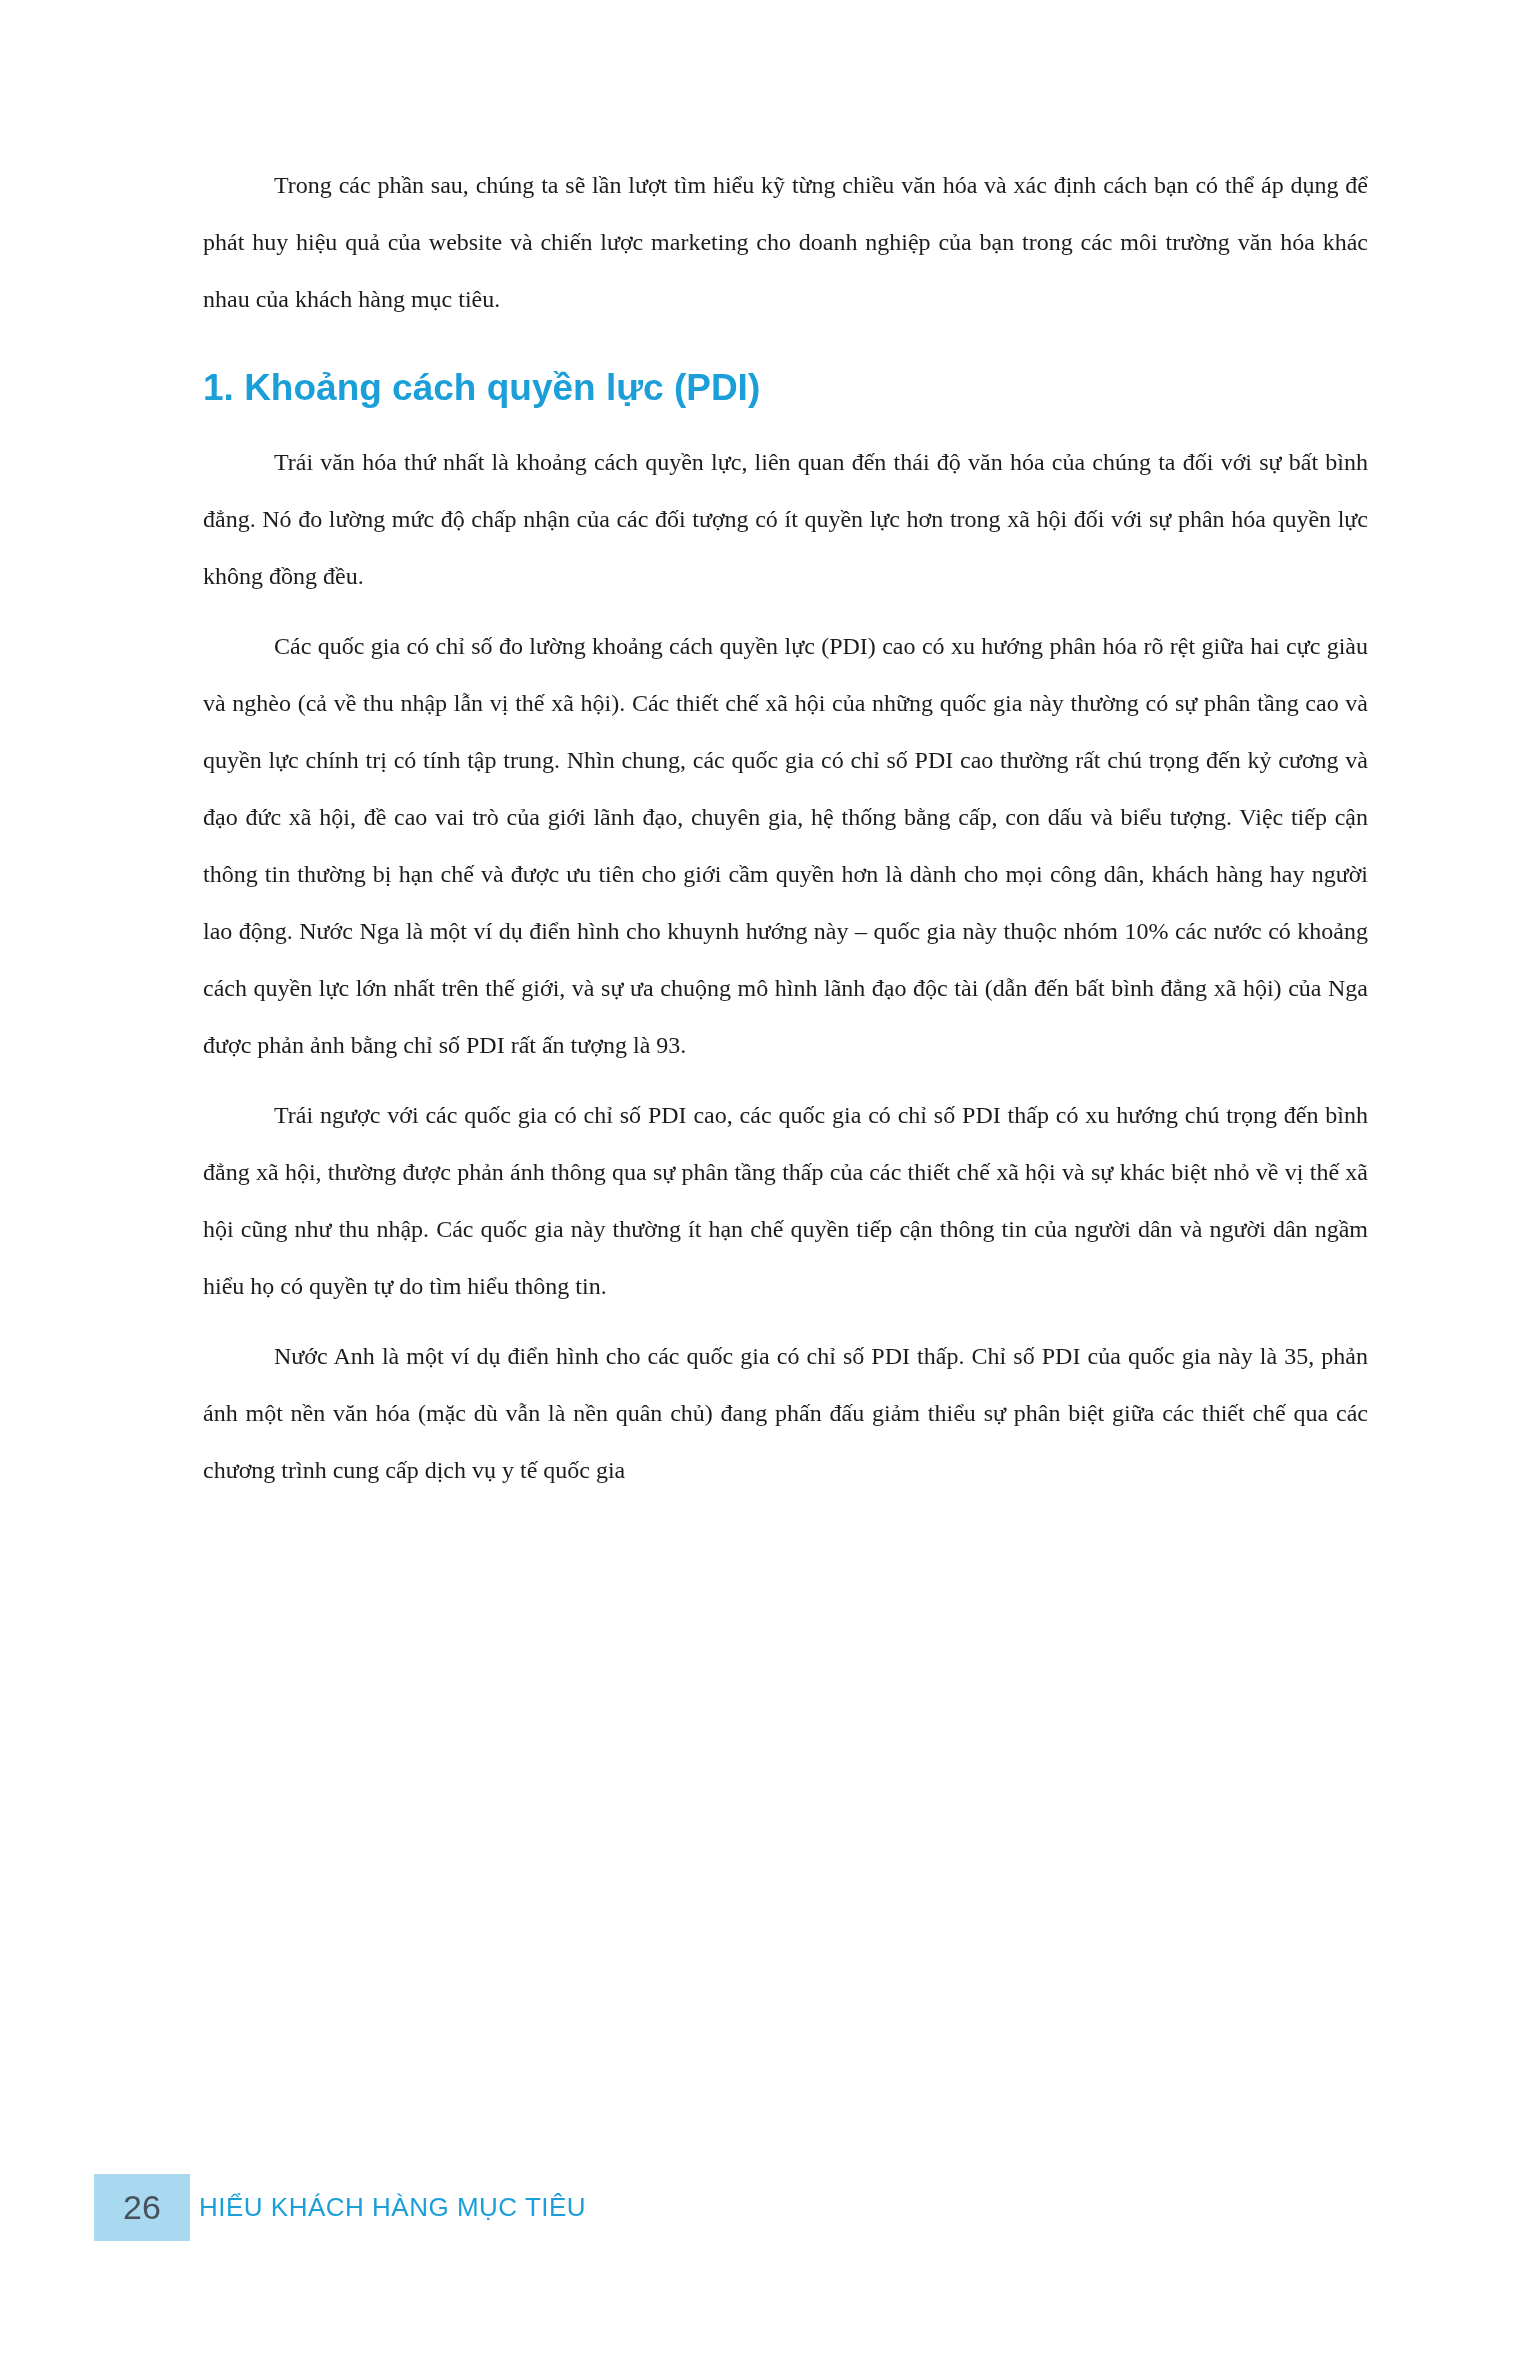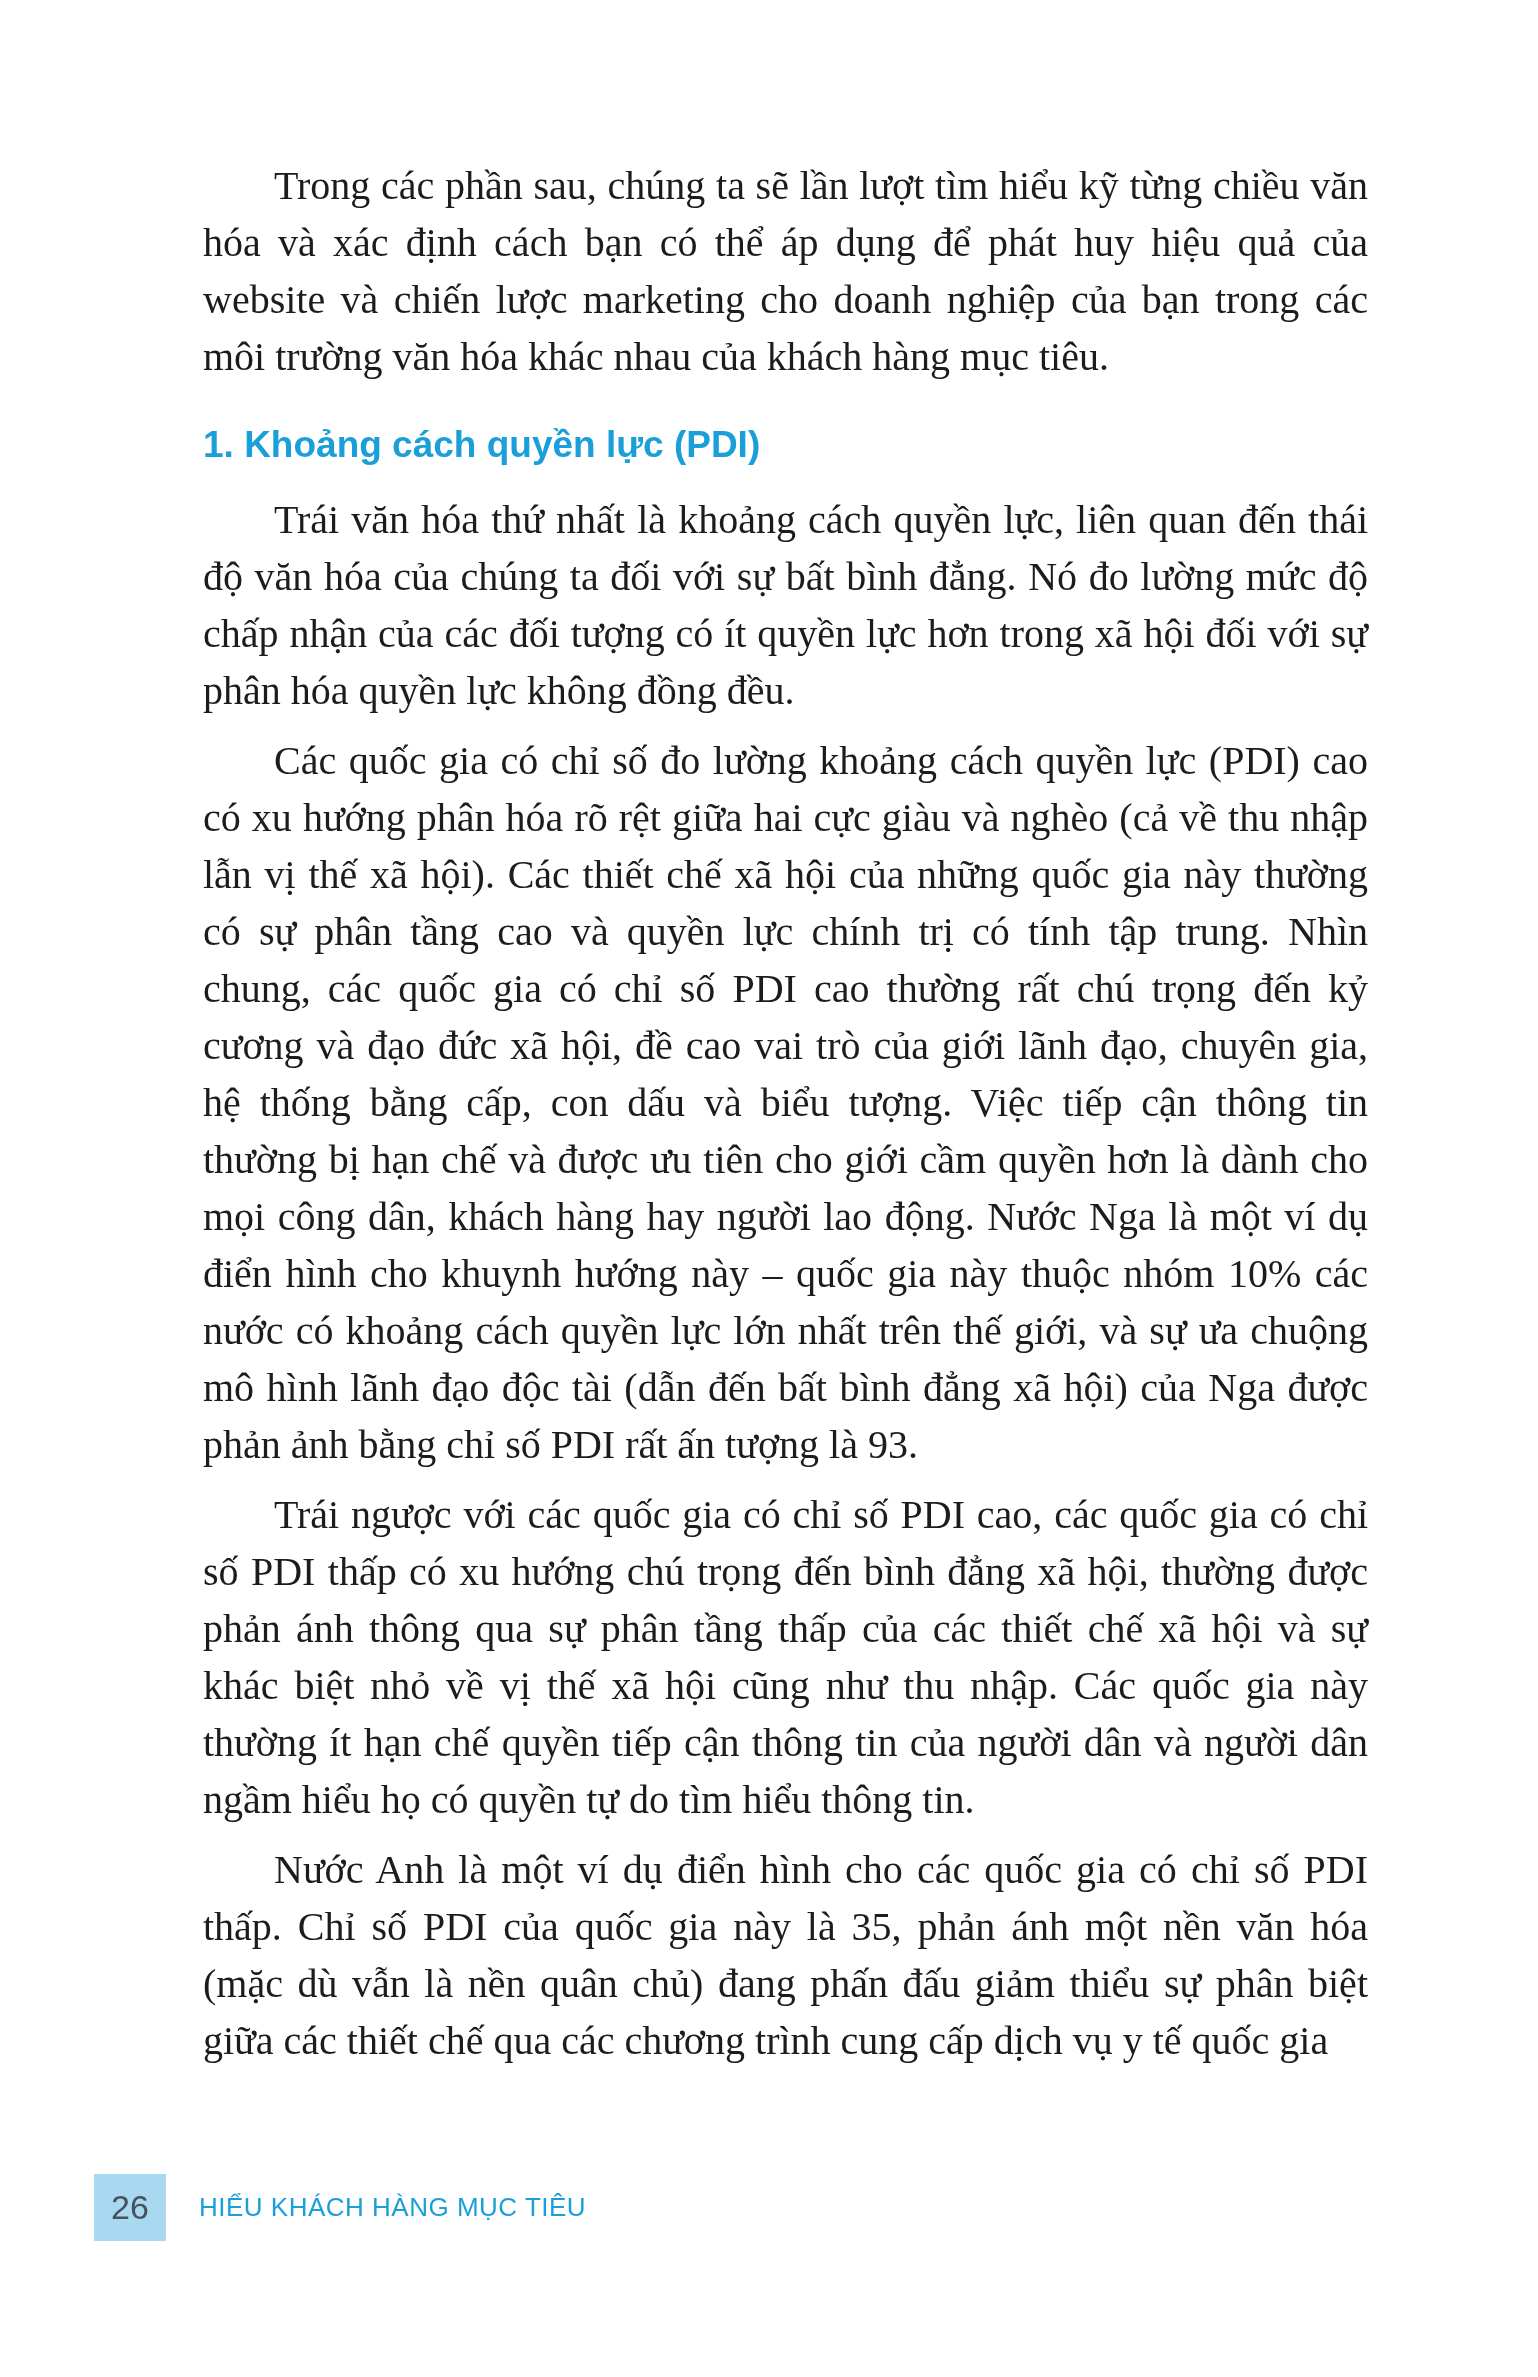--- a/index.html
+++ b/index.html
@@ -20,21 +20,21 @@
     font-family:"Liberation Serif", serif;
     color:var(--body-text);
   }
   .content{
     position:absolute;
     top:157px;
     left:203px;
     width:1165px;
   }
   .content p.body-par{
-    font-size:40px;
+    font-size:24px;
     line-height:57px;
     text-align:justify;
     text-indent:71px;
     margin:0 0 13px 0;
     color:var(--body-text);
   }
   .content p.body-par .it{}
   .content h2.section-heading{
     font-family:"Liberation Sans", sans-serif;
     font-weight:bold;
@@ -48,21 +48,21 @@
     position:absolute;
     left:0;
     top:2174px;
     width:100%;
     height:67px;
   }
   .page-number-block{
     position:absolute;
     left:94px;
     top:0;
-    width:72px;
+    width:96px;
     height:67px;
     background:var(--page-number-bg);
     display:flex;
     align-items:center;
     justify-content:center;
   }
   .page-number{
     font-family:"Liberation Sans", sans-serif;
     font-size:34px;
     color:var(--page-number-text);

